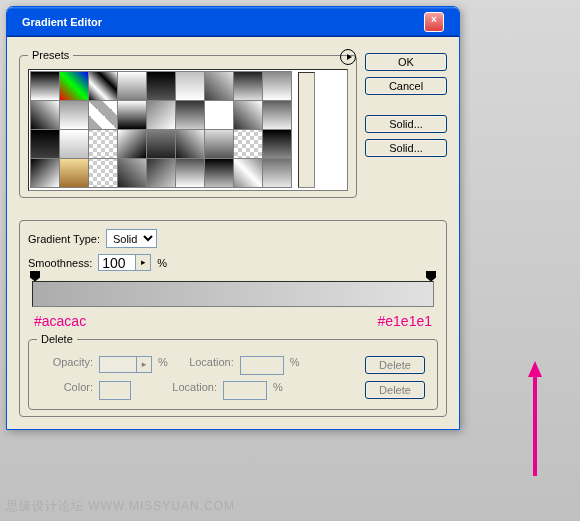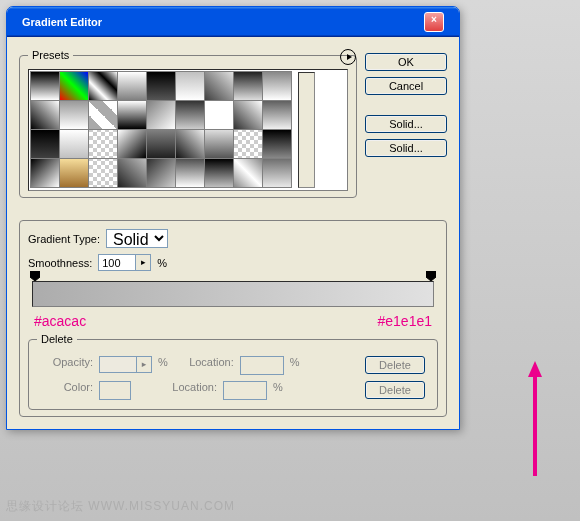--- a/index.html
+++ b/index.html
@@ -15,23 +15,23 @@
 .presets-grid{background:#fff;border:1px inset #808080;padding:2px;display:flex;gap:6px}
 .swatches{display:grid;grid-template-columns:repeat(9,29px);grid-auto-rows:29px;gap:0}
 .swatch{border:1px solid #808080;margin:-1px 0 0 -1px;box-sizing:border-box}
 .scroll{width:15px;background:#ece9d8;border:1px inset #888;position:relative}
 .play-circle{position:absolute;right:0;top:-12px;width:14px;height:14px;border:1px solid #000;border-radius:50%;display:flex;align-items:center;justify-content:center;cursor:pointer}
 .play-circle::after{content:"";border-left:5px solid #000;border-top:3px solid transparent;border-bottom:3px solid transparent;margin-left:2px}
 .name-row{display:flex;align-items:center;gap:8px}
 .name-row label{width:40px;text-align:right}
 .textbox{flex:1;border:1px solid #7f9db9;background:#fff;padding:2px 4px;height:16px;font-size:11px}
 .small-input{width:36px;border:1px solid #7f9db9;background:#fff;padding:1px 3px;height:15px;font-size:11px;text-align:left}
-.select{border:1px solid #7f9db9;background:#fff;padding:0 2px;height:19px;font-size:16px}
+.select{border:1px solid #7f9db9;background:#fff;padding:0 2px;height:19px;font-size:11px}
 .spin{display:inline-flex;border:1px solid #7f9db9;background:#fff;align-items:center}
-.spin input{border:0;width:30px;padding:0 3px;font-size:11px;height:15px}
+.spin input{border:0;width:30px;padding:0 3px;font-size:14px;height:15px}
 .spin .arrow{width:14px;height:15px;background:#ece9d8;border-left:1px solid #7f9db9;text-align:center;font-size:9px;cursor:pointer;line-height:14px}
 .gradient-area{margin-top:10px;padding:0 4px}
 .grad-bar{height:24px;border:1px inset #808080;background:linear-gradient(to right,#acacac,#e1e1e1);position:relative;margin:8px 0 4px 0}
 .stop-top{position:absolute;top:-11px;width:10px;height:10px}
 .stop-top svg{display:block}
 .color-labels{display:flex;justify-content:space-between;color:#ec008c;font-family:Verdana,sans-serif;font-size:14px;padding:2px 2px 4px 2px}
 .stops-row{display:flex;align-items:flex-start;gap:6px;padding:3px 4px;color:#808080}
 .stops-row label{text-align:right}
 .disabled{color:#808080}
 .disabled .small-input,.disabled .spin,.disabled .btn{color:#808080;background:#ece9d8}

